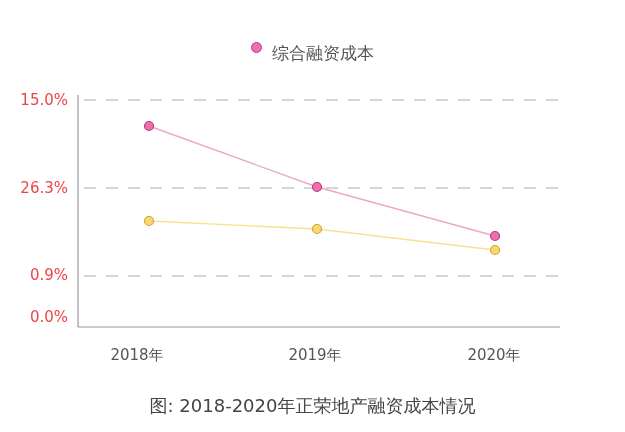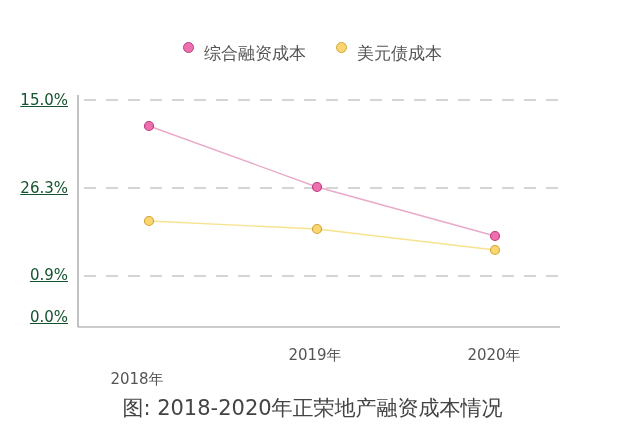--- a/index.html
+++ b/index.html
@@ -1,36 +1,32 @@
 <!DOCTYPE html>
 <html><head>
 <meta charset="utf-8">
 <style>
   html, body { margin:0; padding:0; background:#ffffff; }
   body { width:625px; height:432px; position:relative; overflow:hidden;
          font-family: "DejaVu Sans", "Liberation Sans", sans-serif; color:#555; }
   .legend { position:absolute; top:42px; left:0; width:625px; display:flex; justify-content:center; gap:30px; font-size:17px; color:#555; }
   .legend-item { display:flex; align-items:flex-start; gap:10px; }
   .dot { width:11px; height:11px; border-radius:50%; box-sizing:border-box; display:inline-block; }
-  .ylabel { position:absolute; right:557px; font-size:15px; color:#14532d; text-align:right;text-decoration:underline; }
+  .ylabel { position:absolute; right:557px; font-size:15px; color:#ef4444; text-align:right; }
   .xlabel { position:absolute; top:346px; font-size:15px; color:#555; transform:translateX(-50%); }
-  .caption { position:absolute; top:394px; left:0; width:625px; text-align:center; font-size:21px; color:#444; }
+  .caption { position:absolute; top:394px; left:0; width:625px; text-align:center; font-size:18px; color:#444; }
   svg.plot { position:absolute; left:0; top:0; }
 </style>
 </head>
 <body>
 
 <div class="legend">
   <div class="legend-item">
     <span class="dot" style="background:#ef6eb0;border:1.5px solid #b8407e;"></span>
     <span>综合融资成本</span>
-  </div>
-  <div class="legend-item">
-    <span class="dot" style="background:#f9d66f;border:1.5px solid #d3a73a;"></span>
-    <span>美元债成本</span>
   </div>
 </div>
 
 <svg class="plot" width="625" height="432">
 
   <g stroke="#aaaaaa" stroke-width="1" stroke-dasharray="12,10">
     <line x1="84" y1="100" x2="560" y2="100"></line>
     <line x1="84" y1="188" x2="560" y2="188"></line>
     <line x1="84" y1="276" x2="560" y2="276"></line>
   </g>
@@ -51,17 +47,17 @@
     <circle cx="317" cy="229" r="4.5" fill="#f9d66f" stroke="#d3a73a" stroke-width="1.2"></circle>
     <circle cx="495" cy="250" r="4.5" fill="#f9d66f" stroke="#d3a73a" stroke-width="1.2"></circle>
   </g>
 </svg>
 
 <span class="ylabel" style="top:91px;">15.0%</span>
 <span class="ylabel" style="top:179px;">26.3%</span>
 <span class="ylabel" style="top:266px;">0.9%</span>
 <span class="ylabel" style="top:308px;">0.0%</span>
 
-<span class="xlabel" style="left:137px;margin-top:24px;">2018年</span>
+<span class="xlabel" style="left:137px;">2018年</span>
 <span class="xlabel" style="left:315px;">2019年</span>
 <span class="xlabel" style="left:494px;">2020年</span>
 
 <div class="caption">图: 2018-2020年正荣地产融资成本情况</div>
 
 </body></html>

